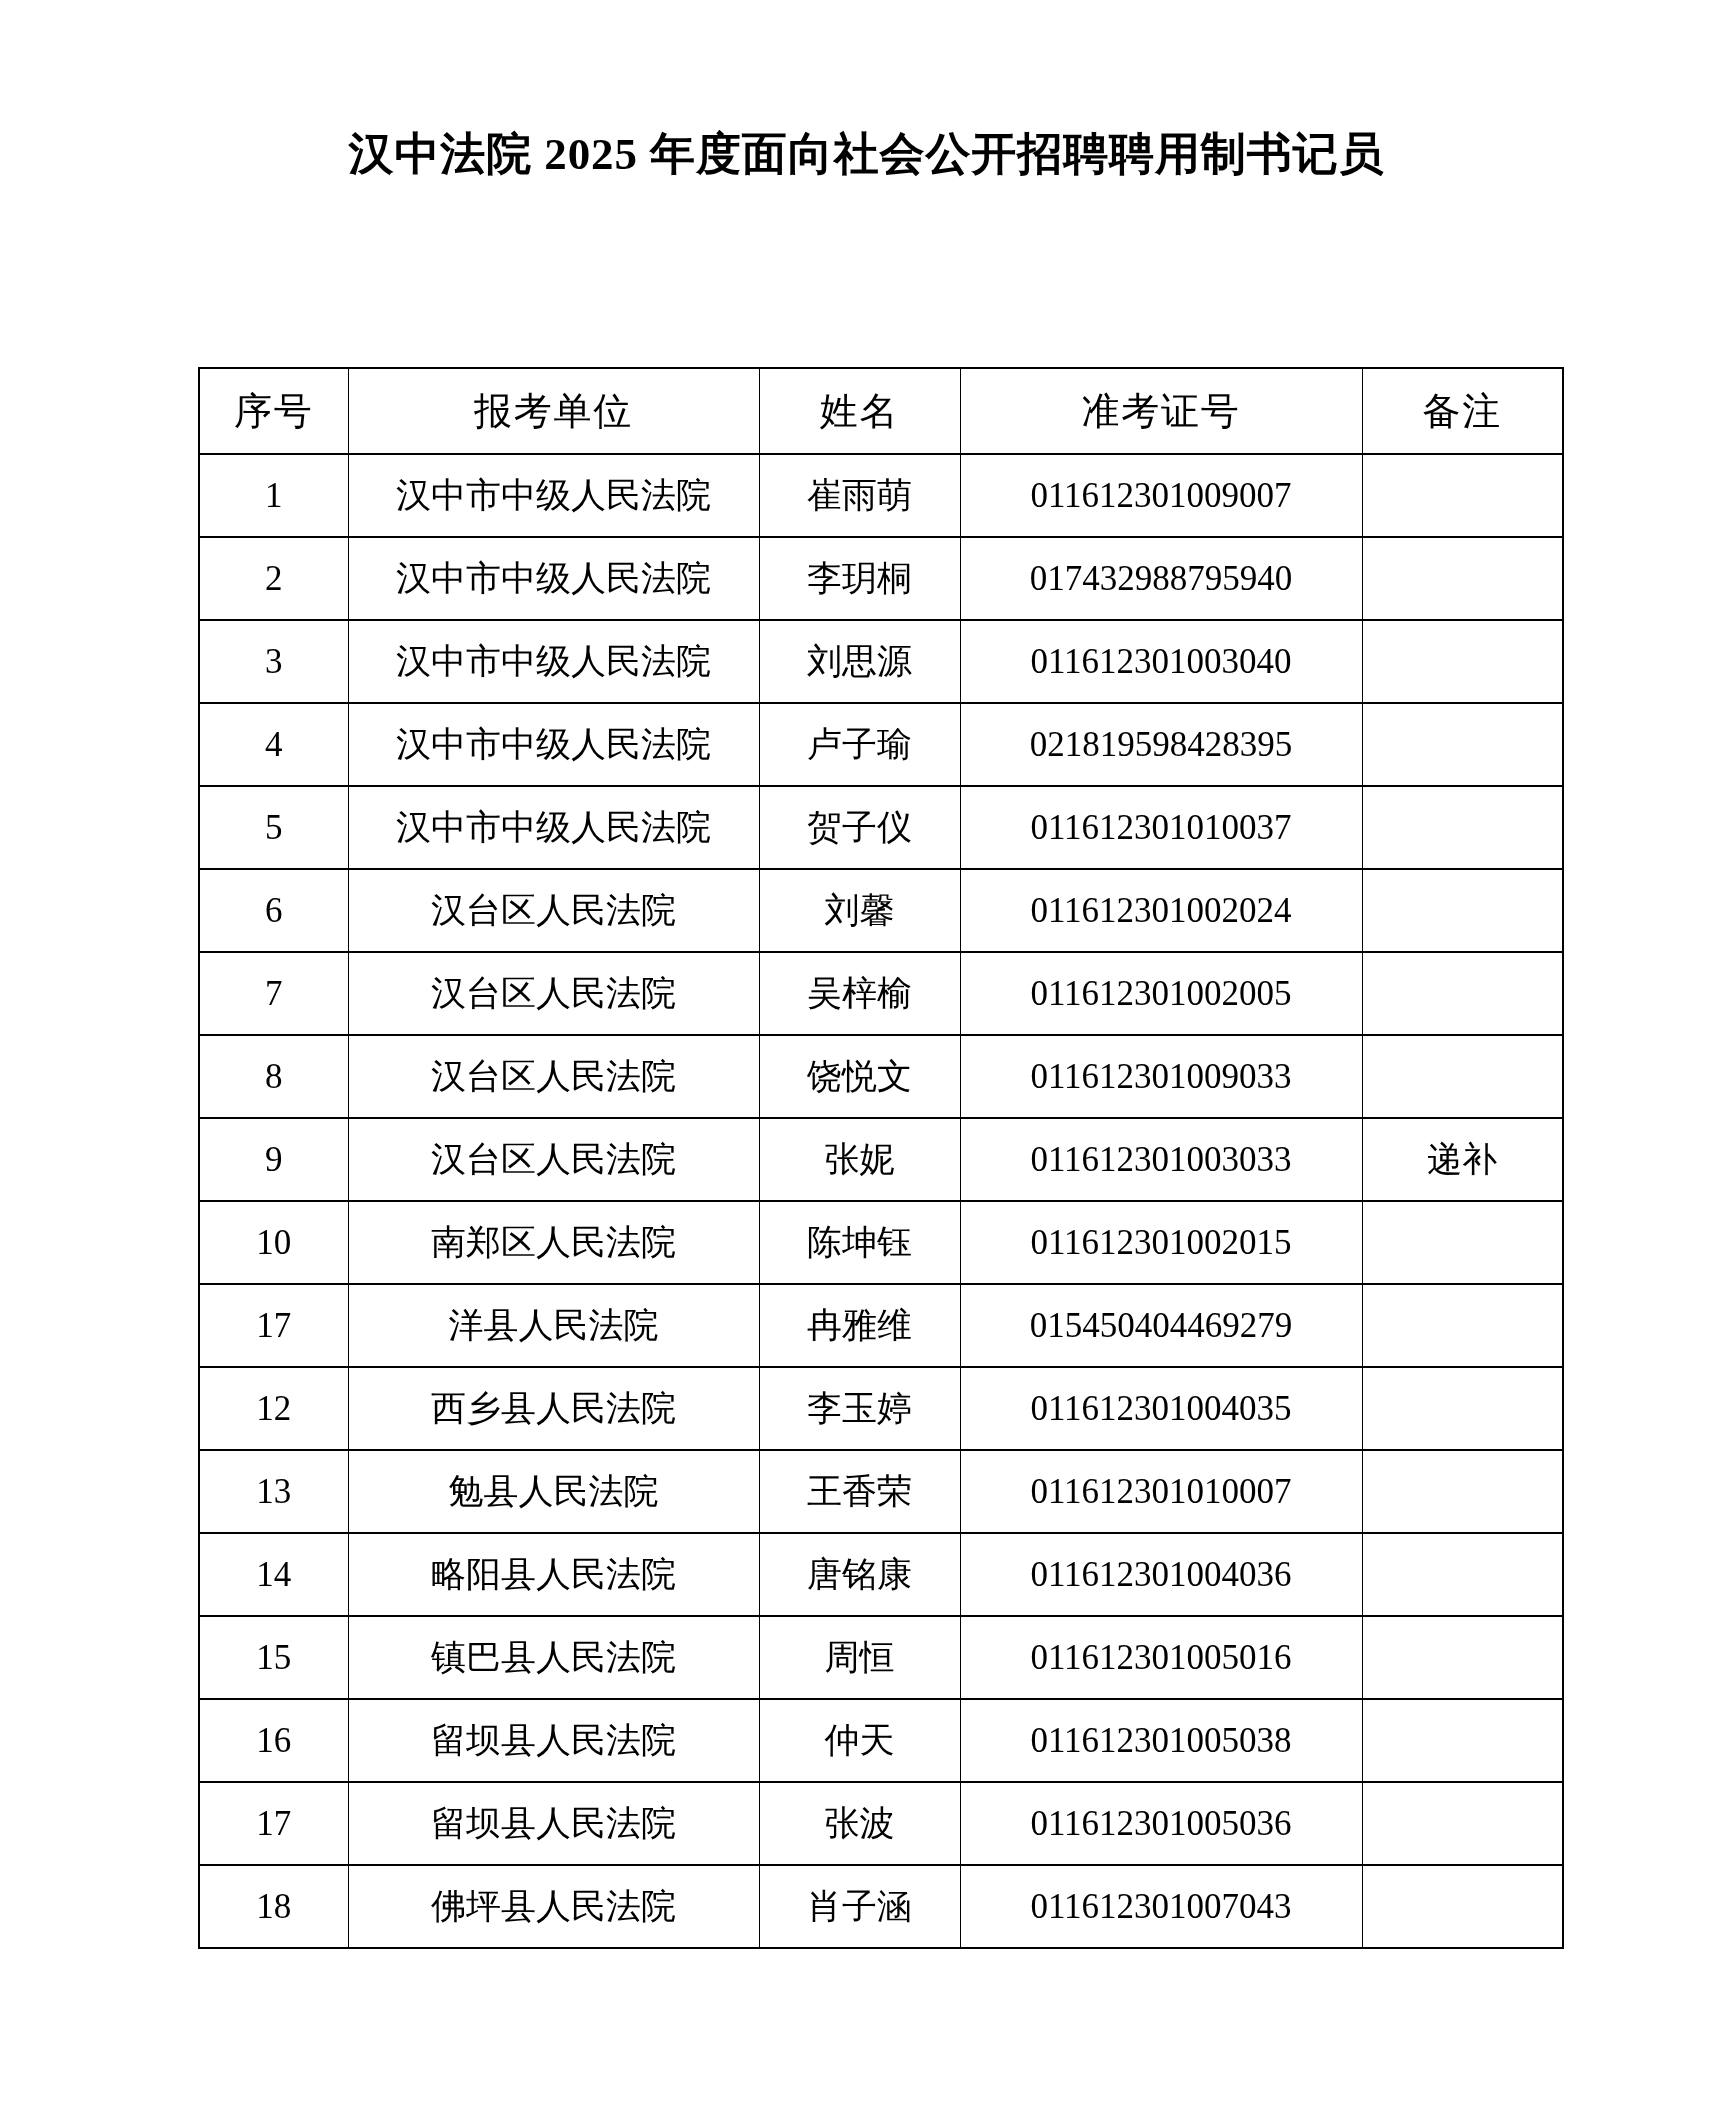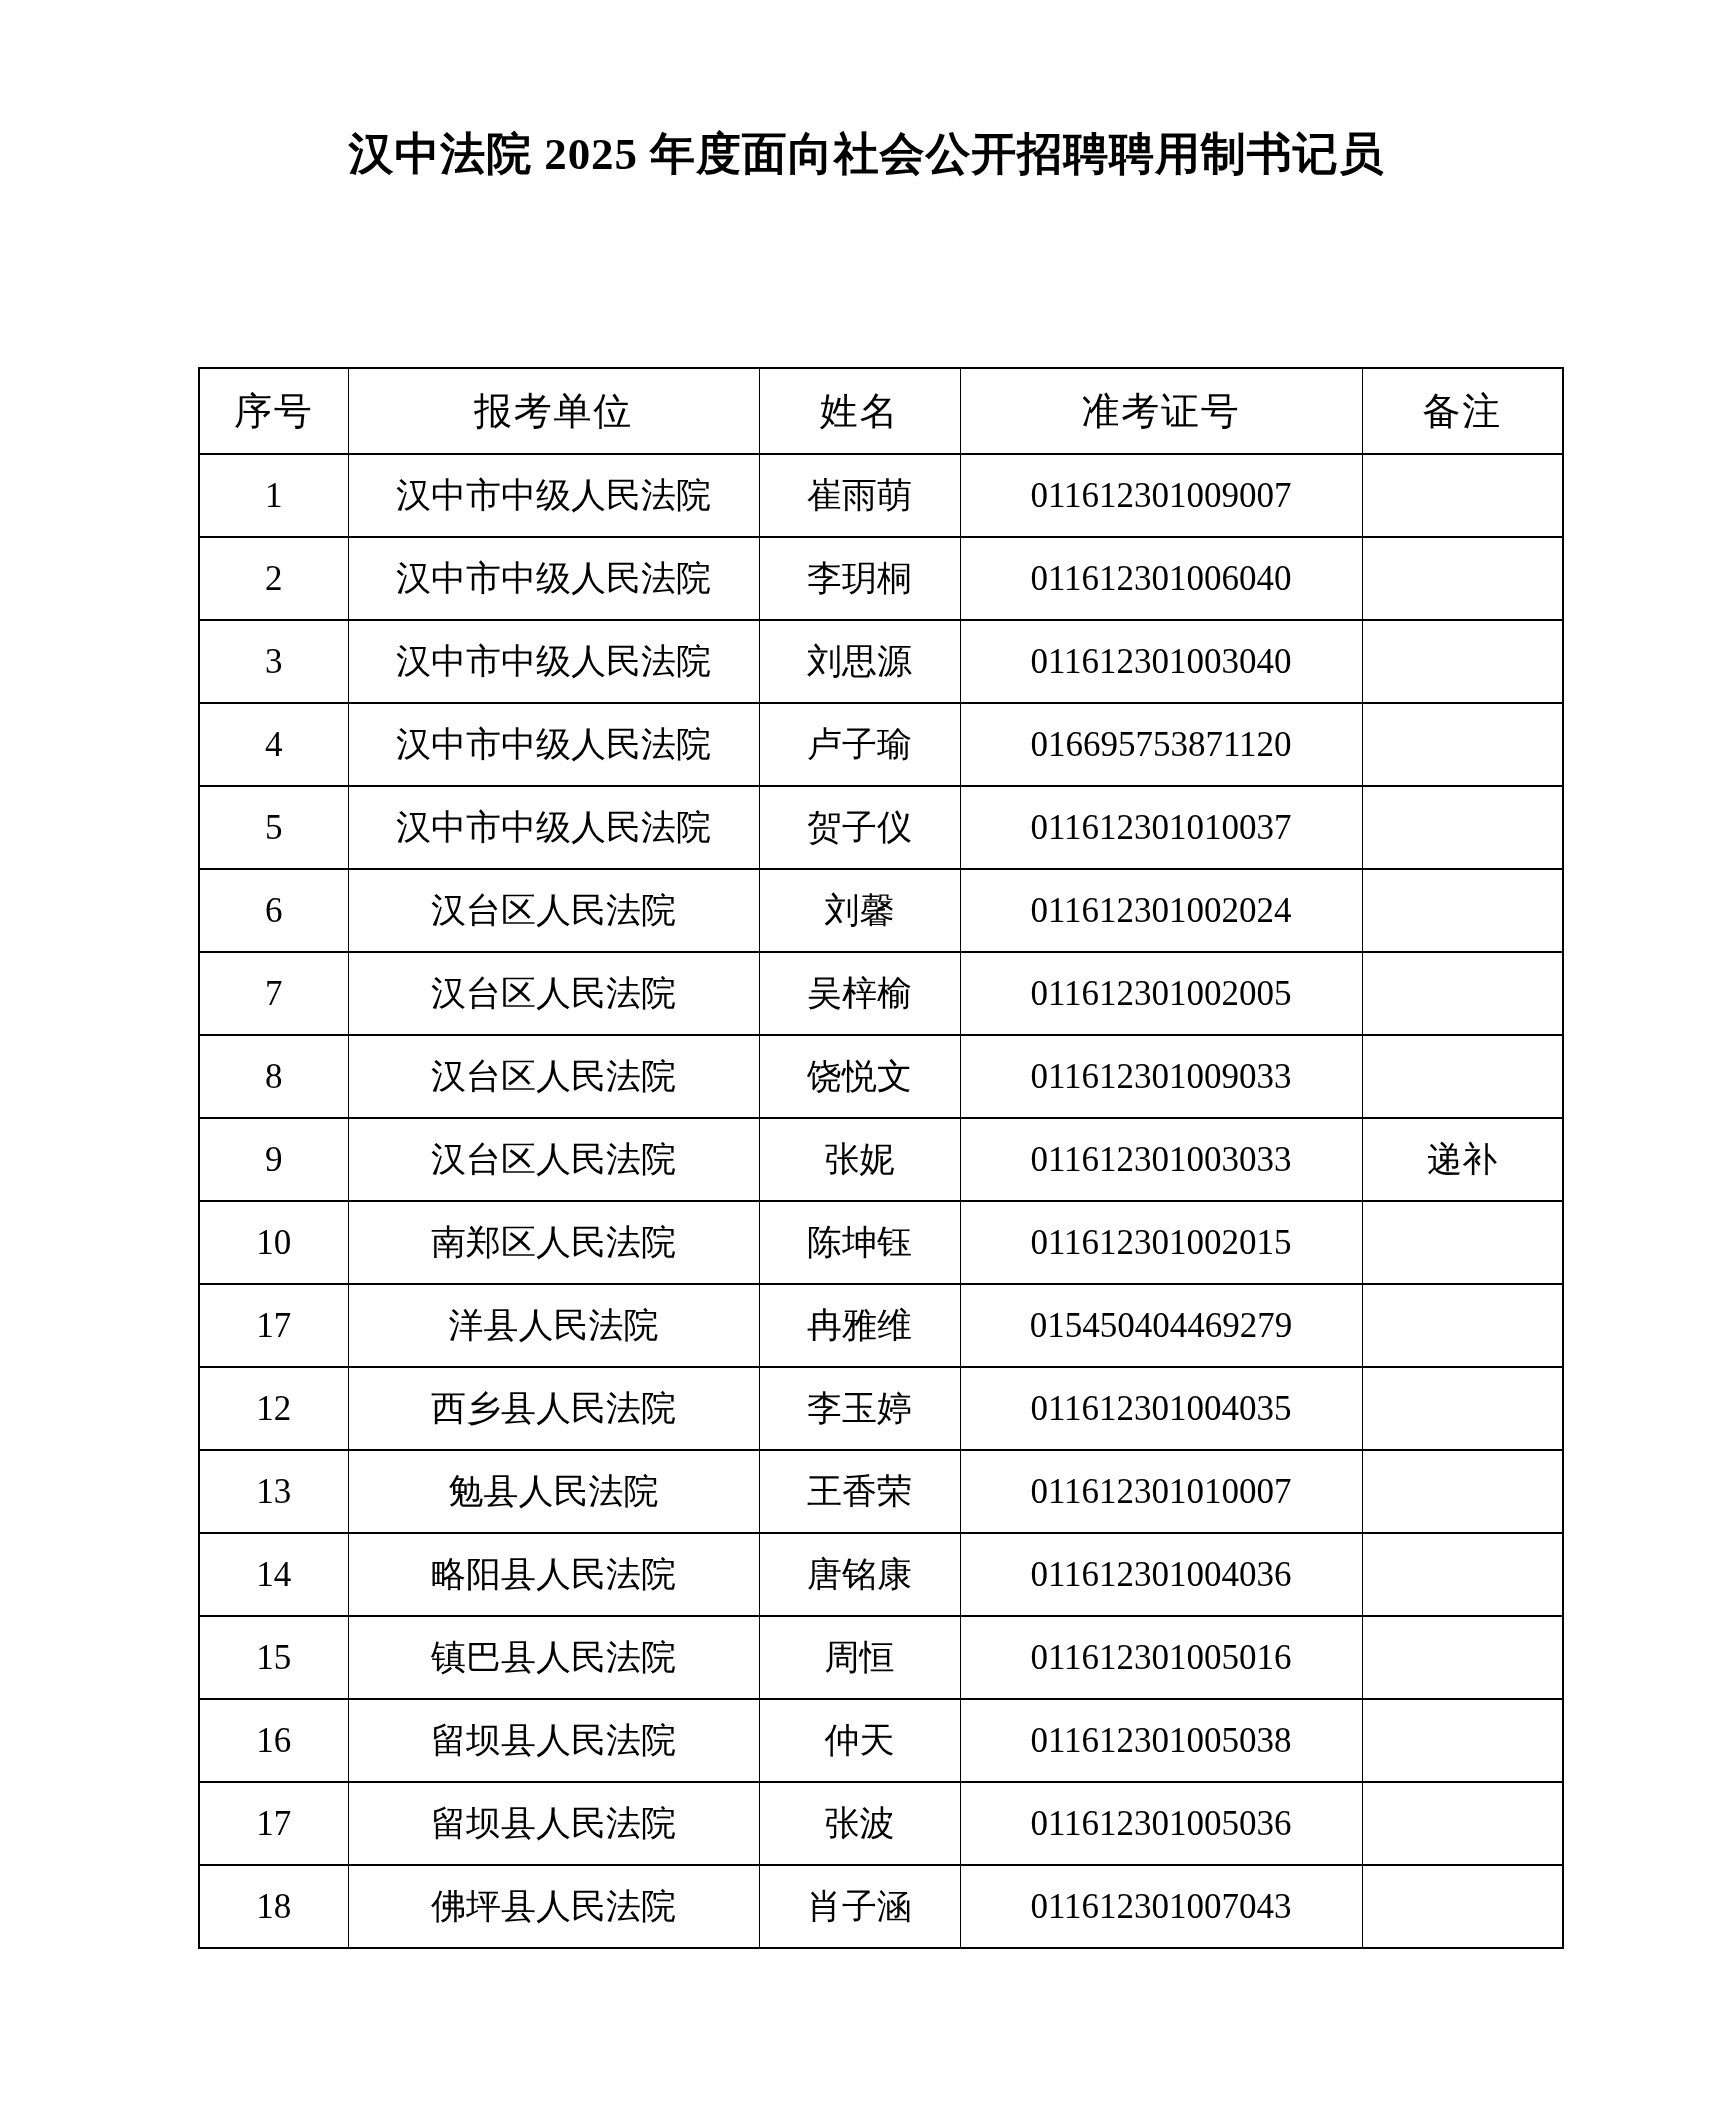--- a/index.html
+++ b/index.html
@@ -96,35 +96,35 @@
           <td class="col-seq">1</td>
           <td class="col-unit">汉中市中级人民法院</td>
           <td class="col-name">崔雨萌</td>
           <td class="col-ticket">011612301009007</td>
           <td class="col-remark"></td>
         </tr>
         <tr>
           <td class="col-seq">2</td>
           <td class="col-unit">汉中市中级人民法院</td>
           <td class="col-name">李玥桐</td>
-          <td class="col-ticket">011612301006040</td>
+          <td class="col-ticket">017432988795940</td>
           <td class="col-remark"></td>
         </tr>
         <tr>
           <td class="col-seq">3</td>
           <td class="col-unit">汉中市中级人民法院</td>
           <td class="col-name">刘思源</td>
           <td class="col-ticket">011612301003040</td>
           <td class="col-remark"></td>
         </tr>
         <tr>
           <td class="col-seq">4</td>
           <td class="col-unit">汉中市中级人民法院</td>
           <td class="col-name">卢子瑜</td>
-          <td class="col-ticket">016695753871120</td>
+          <td class="col-ticket">021819598428395</td>
           <td class="col-remark"></td>
         </tr>
         <tr>
           <td class="col-seq">5</td>
           <td class="col-unit">汉中市中级人民法院</td>
           <td class="col-name">贺子仪</td>
           <td class="col-ticket">011612301010037</td>
           <td class="col-remark"></td>
         </tr>
         <tr>

